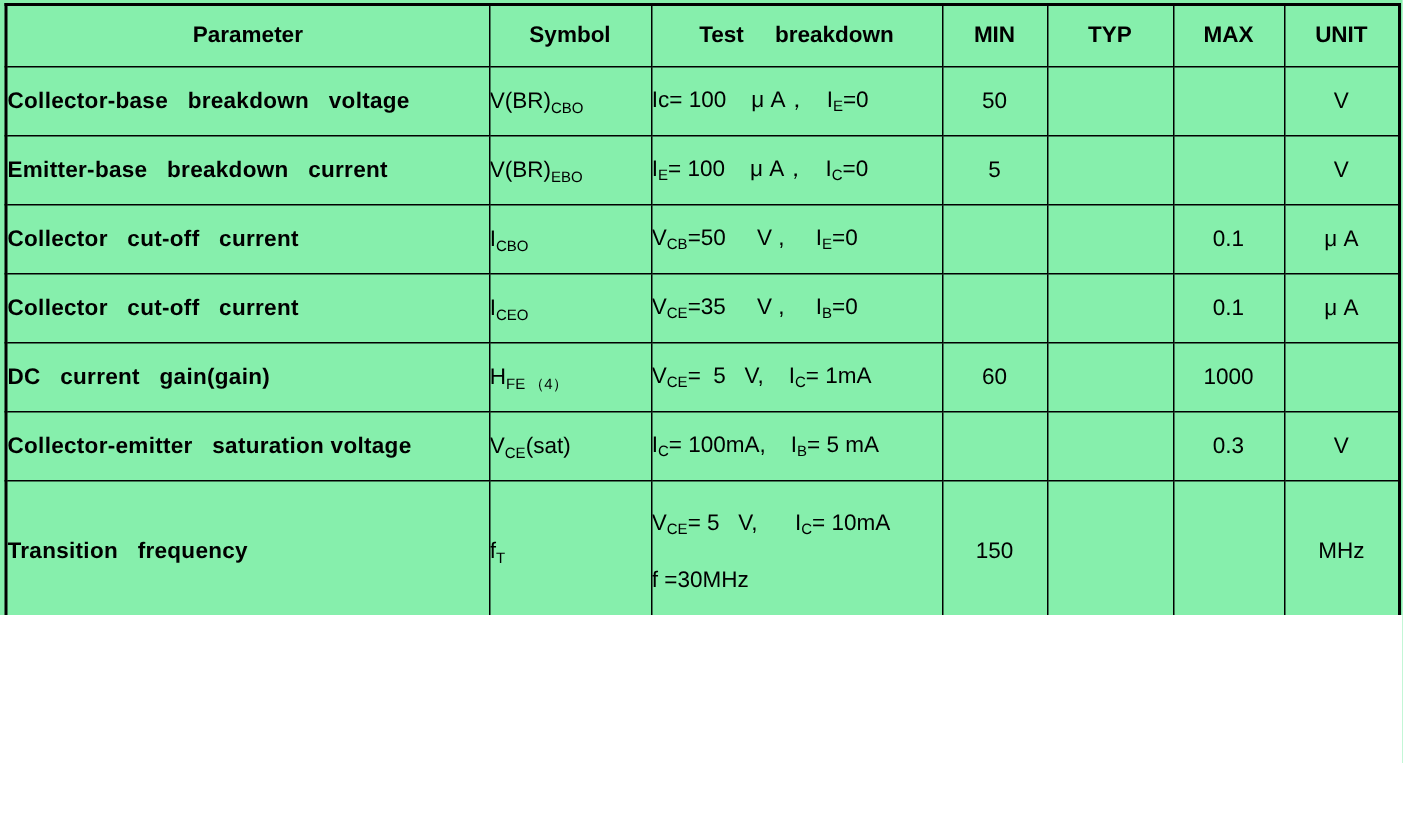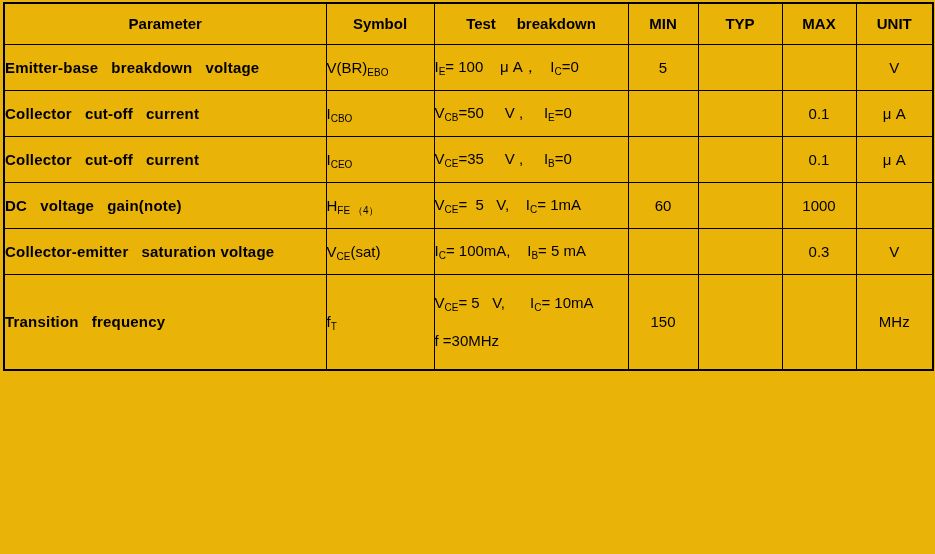--- a/index.html
+++ b/index.html
@@ -4,22 +4,22 @@
 <style>
   html, body {
     margin: 0;
     padding: 0;
     background: #ffffff;
     font-family: "Liberation Sans", "DejaVu Sans", sans-serif;
     color: #000000;
   }
   .page {
     width: 935px;
-    height: 554px;
-    background: #eab308;
+    height: 410px;
+    background: #86efac;
     box-sizing: border-box;
     padding: 2px 3px;
   }
   table.spec {
     border-collapse: collapse;
     table-layout: fixed;
     width: 929px;
     border: 2px solid #000000;
   }
   table.spec th, table.spec td {
@@ -90,21 +90,30 @@
         <th class="h">Symbol</th>
         <th class="h">Test     breakdown</th>
         <th class="h">MIN</th>
         <th class="h">TYP</th>
         <th class="h">MAX</th>
         <th class="h">UNIT</th>
       </tr>
     </thead>
     <tbody id="spec-body">
         <tr class="body-row">
-    <td class="param">Emitter-base   breakdown   voltage</td>
+    <td class="param">Collector-base   breakdown   voltage</td>
+    <td class="symbol">V(BR)<sub>CBO</sub></td>
+    <td class="cond">Ic= 100    μ A，   I<sub>E</sub>=0</td>
+    <td class="num">50</td>
+    <td class="num"></td>
+    <td class="num"></td>
+    <td class="num">V</td>
+  </tr>
+        <tr class="body-row">
+    <td class="param">Emitter-base   breakdown   current</td>
     <td class="symbol">V(BR)<sub>EBO</sub></td>
     <td class="cond">I<sub>E</sub>= 100    μ A，   I<sub>C</sub>=0</td>
     <td class="num">5</td>
     <td class="num"></td>
     <td class="num"></td>
     <td class="num">V</td>
   </tr>
         <tr class="body-row">
     <td class="param">Collector   cut-off   current</td>
     <td class="symbol">I<sub>CBO</sub></td>
@@ -117,21 +126,21 @@
         <tr class="body-row">
     <td class="param">Collector   cut-off   current</td>
     <td class="symbol">I<sub>CEO</sub></td>
     <td class="cond">V<sub>CE</sub>=35     V ,     I<sub>B</sub>=0</td>
     <td class="num"></td>
     <td class="num"></td>
     <td class="num">0.1</td>
     <td class="num">μ A</td>
   </tr>
         <tr class="body-row">
-    <td class="param">DC   voltage   gain(note)</td>
+    <td class="param">DC   current   gain(gain)</td>
     <td class="symbol">H<sub>FE （4）</sub></td>
     <td class="cond">V<sub>CE</sub>=  5   V,    I<sub>C</sub>= 1mA</td>
     <td class="num">60</td>
     <td class="num"></td>
     <td class="num">1000</td>
     <td class="num"></td>
   </tr>
         <tr class="body-row">
     <td class="param">Collector-emitter   saturation voltage</td>
     <td class="symbol">V<sub>CE</sub>(sat)</td>

